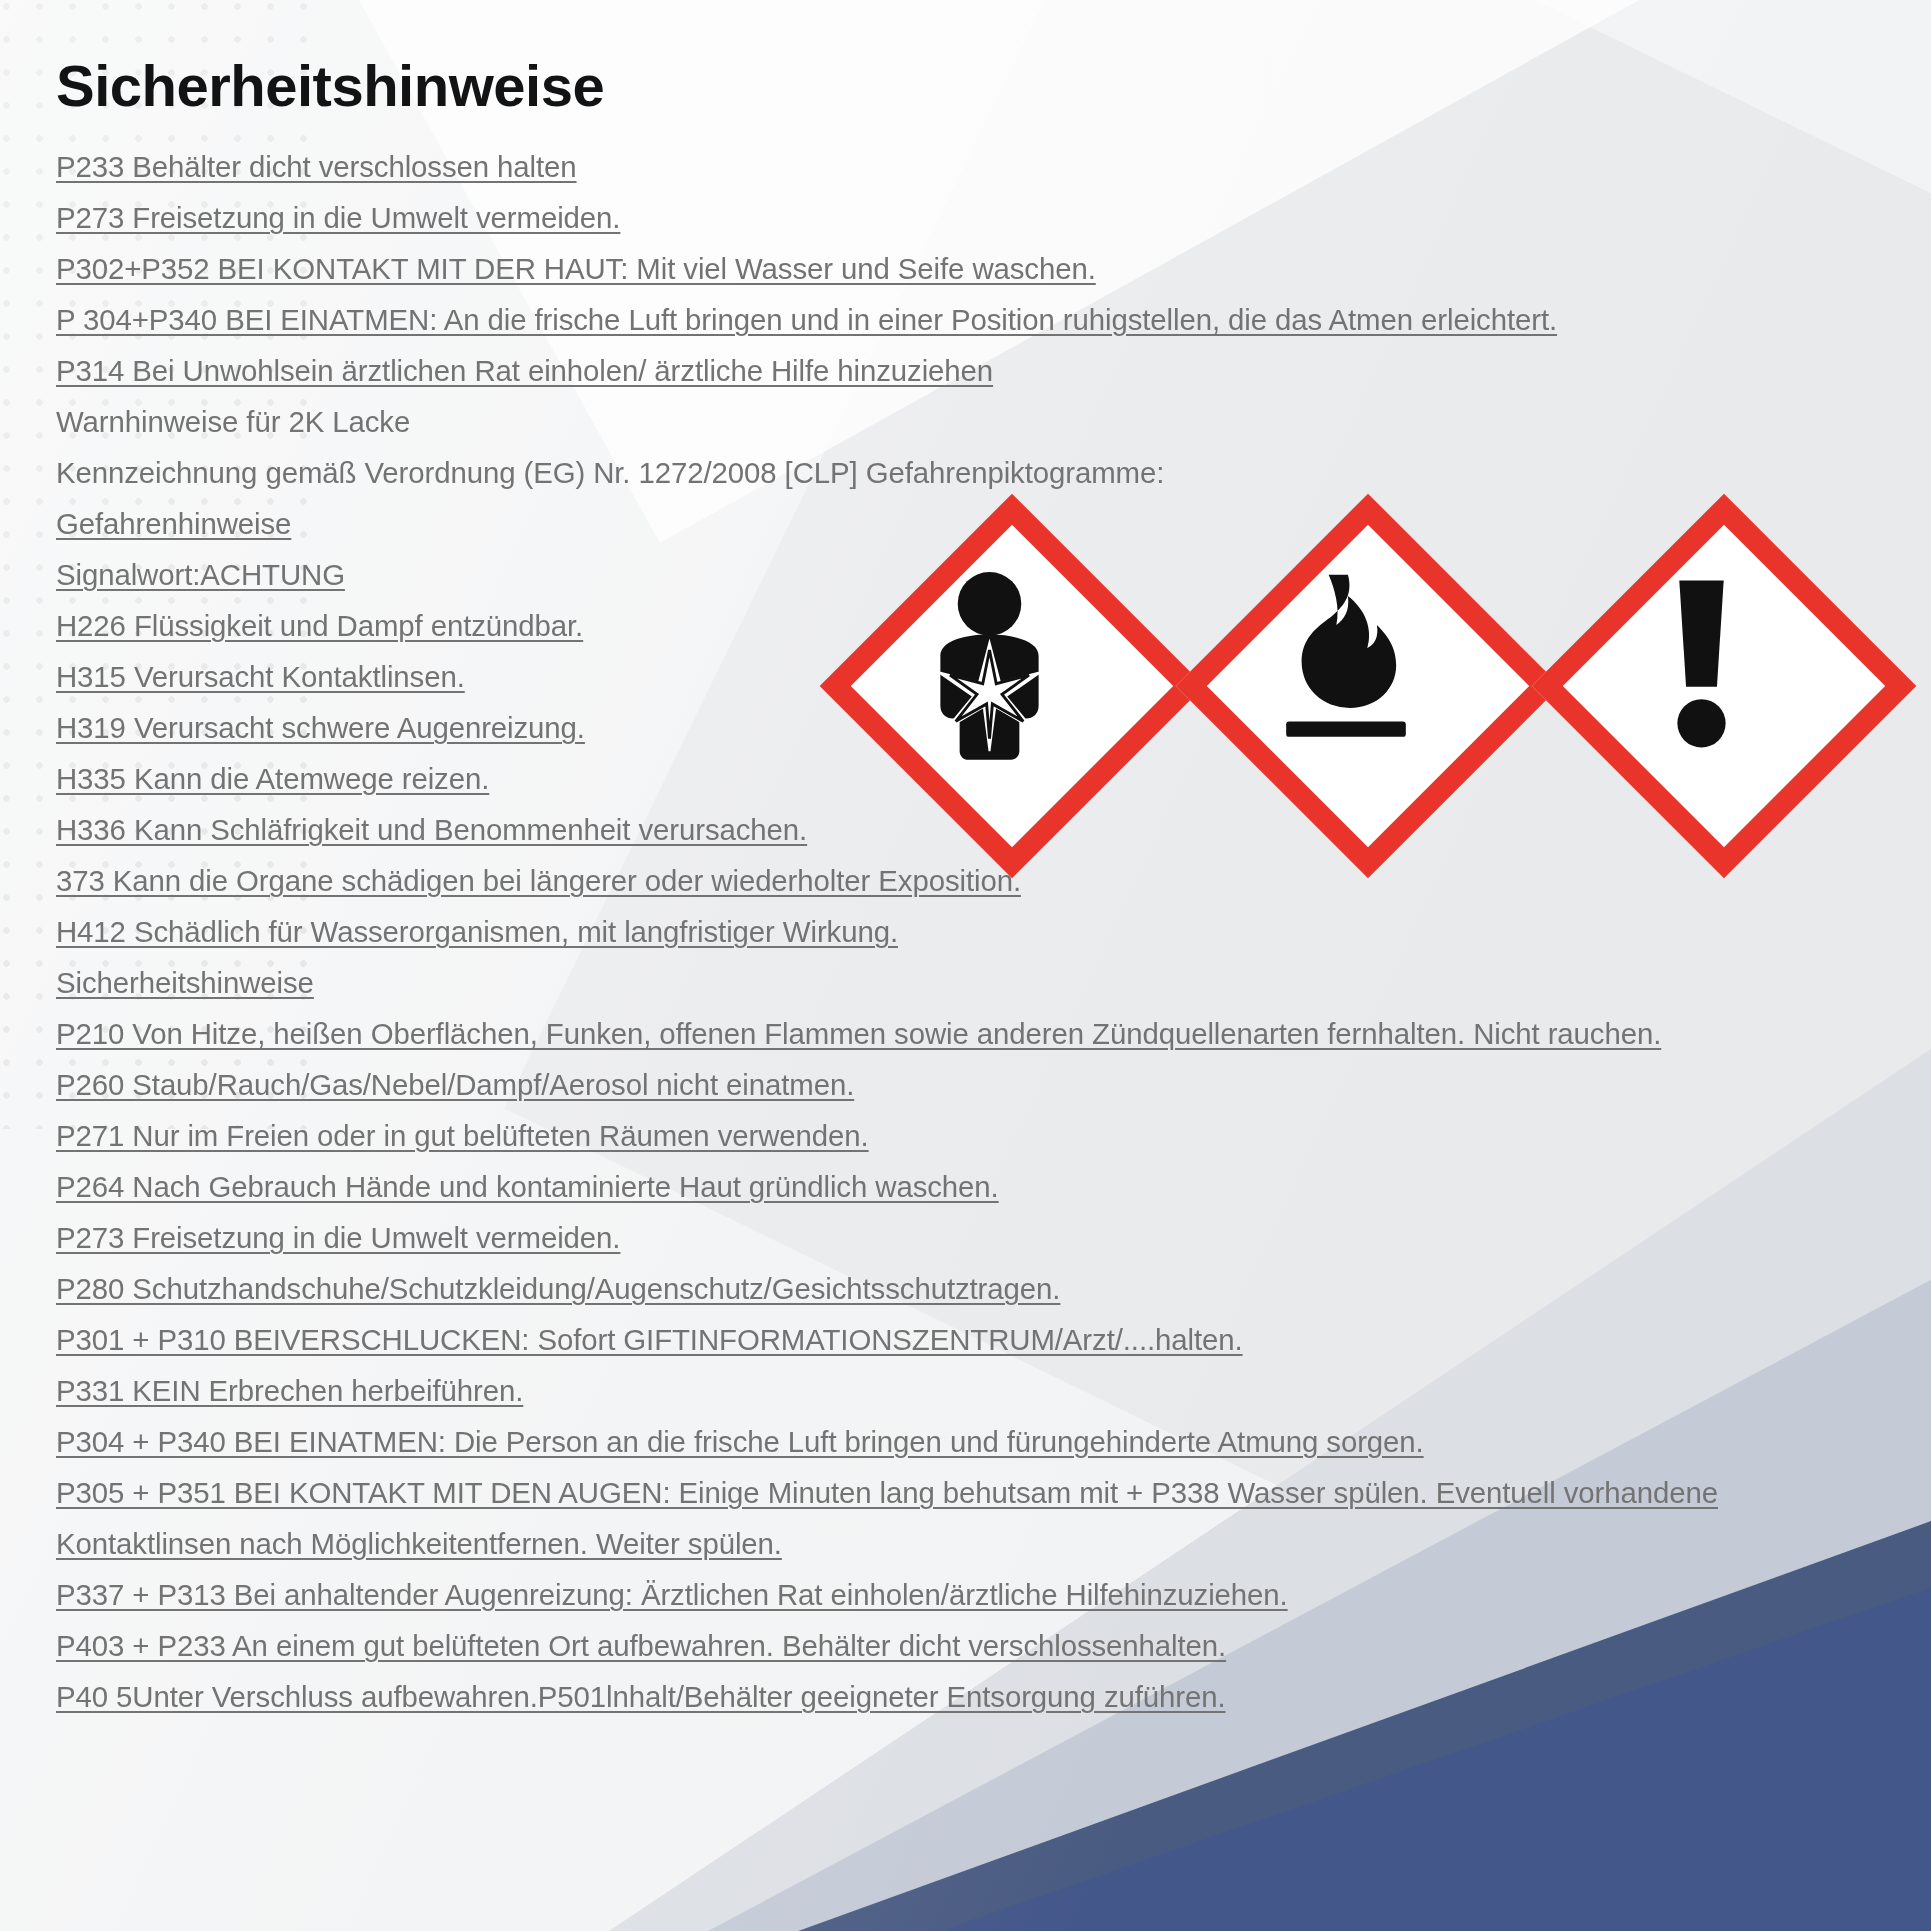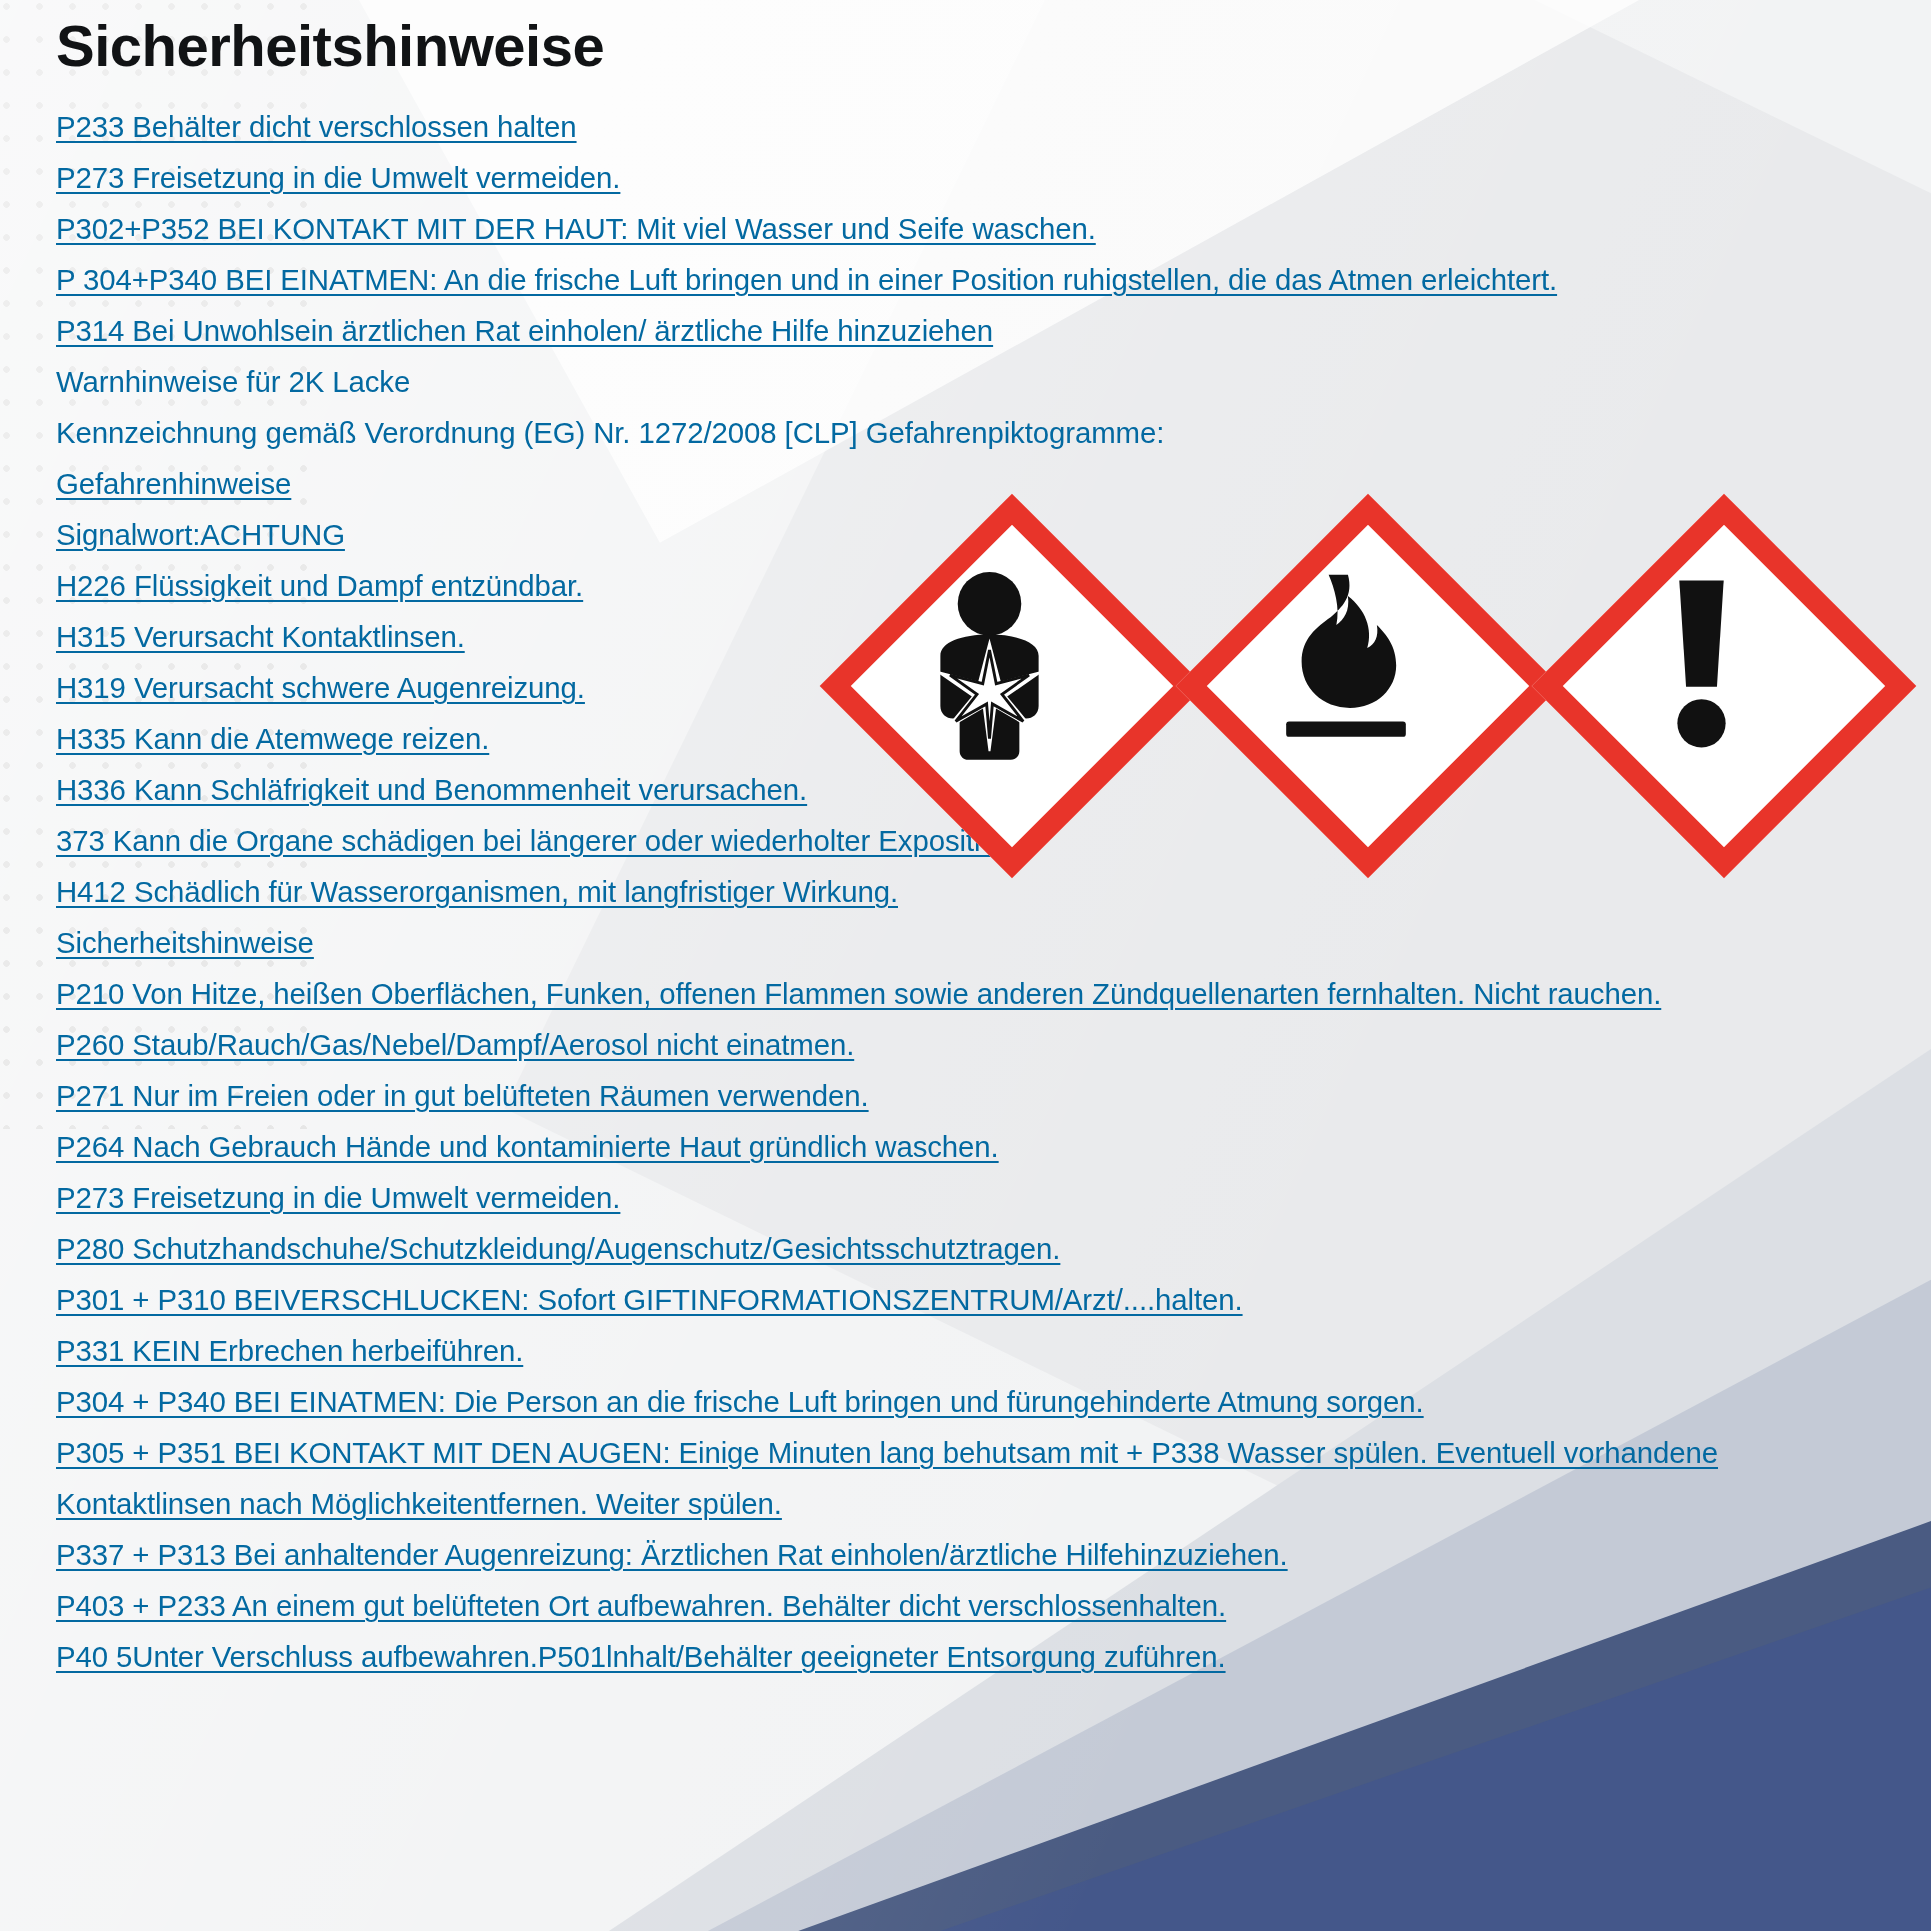--- a/index.html
+++ b/index.html
@@ -82,38 +82,39 @@
     background: linear-gradient(115deg, rgba(255,255,255,.55) 0%, rgba(255,255,255,.12) 45%, rgba(255,255,255,0) 70%);
     pointer-events: none;
   }
 
   
   .content {
     position: absolute;
     inset: 0;
     padding: 15.4px 0 0 56px;
     box-sizing: border-box;
+    margin-top: 40px;
   }
   h1.title {
     margin: 0;
     font-size: 58px;
     line-height: 1.08;
     font-weight: bold;
     color: #111315;
     letter-spacing: -0.5px;
   }
   .lines {
     margin-top: 23px;
     position: relative;
     z-index: 3;
   }
   .line {
     font-size: 29.4px;
     line-height: 51px;
-    color: #0369a1;
+    color: #737373;
     white-space: nowrap;
     letter-spacing: -0.1px;
   }
   .line.u { text-decoration: underline; text-underline-offset: 3.9px; text-decoration-thickness: 1.9px; }
 
   
   .pictos {
     position: absolute;
     left: 830px;
     top: 504px;

